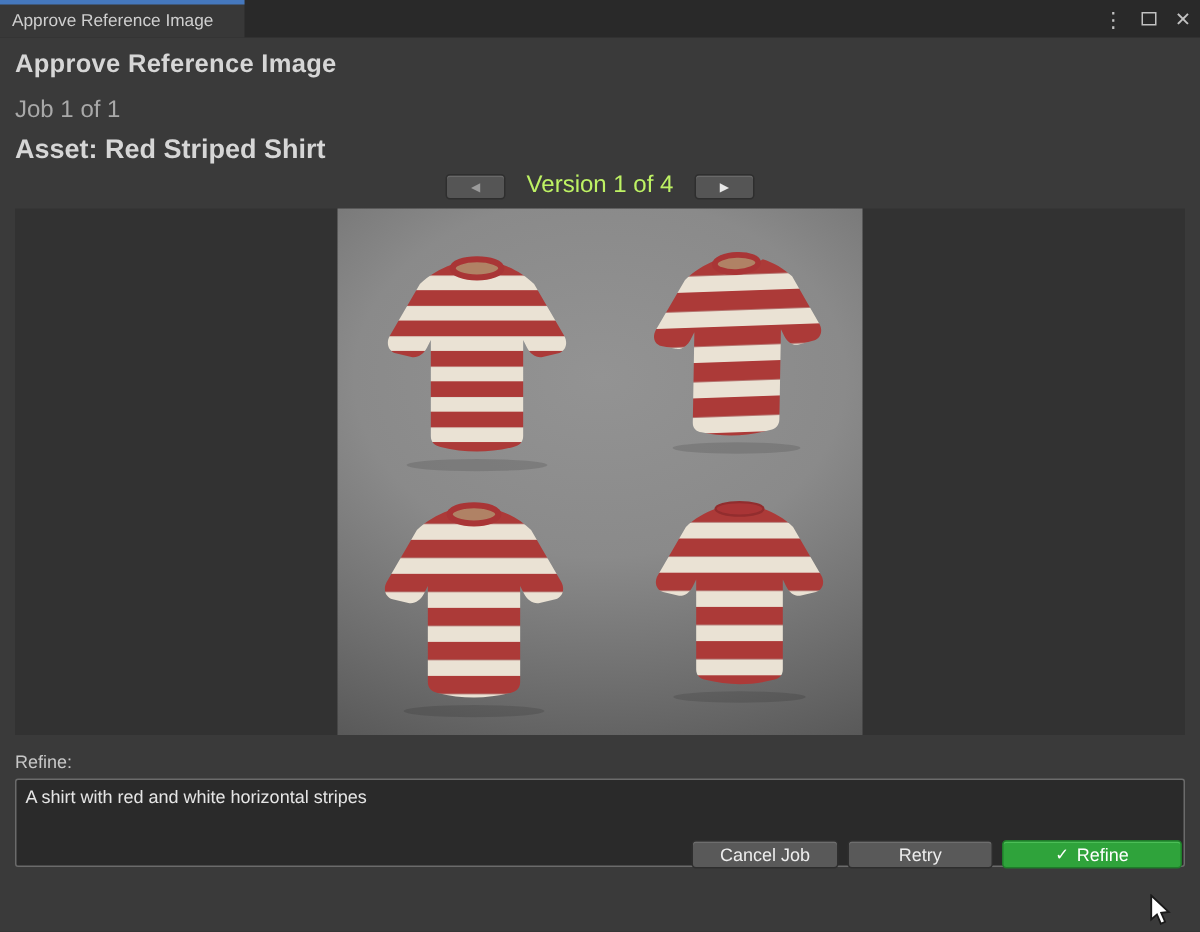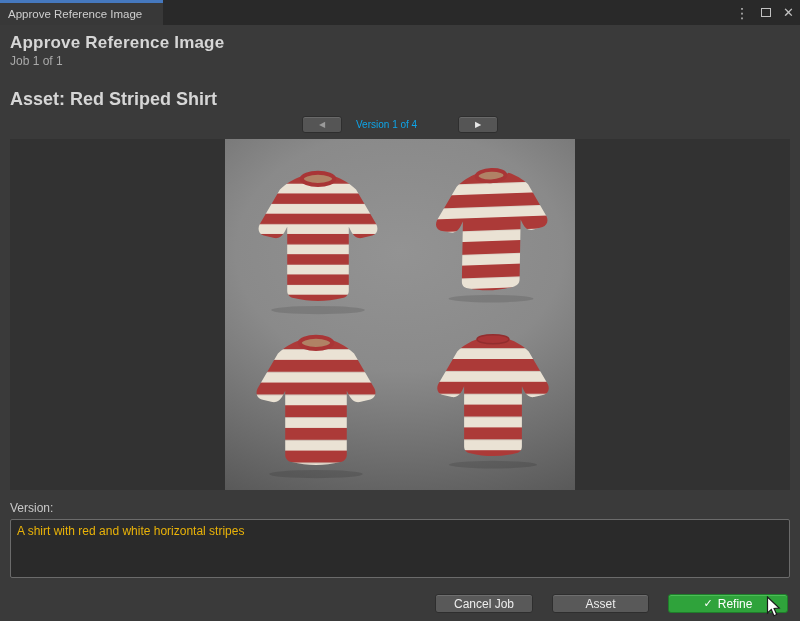--- a/index.html
+++ b/index.html
@@ -33,22 +33,22 @@
   .menu-glyph { font-size: 14px; line-height: 1; }
   .max-glyph { width: 10px; height: 9px; border: 1.5px solid #C2C2C2; display: inline-block; }
   .close-glyph { font-size: 13px; line-height: 1; }
 
   
   .page-title {
     position: absolute; left: 10px; top: 33px;
     font-size: 17px; font-weight: bold; color: #D6D6D6; letter-spacing: 0.2px;
   }
   .job-status {
-    position: absolute; left: 10px; top: 54px;
-    font-size: 12px; color: #A9A9A9;
+    position: absolute; left: 10px; top: 65px;
+    font-size: 16px; color: #A9A9A9;
   }
   .asset-label {
     position: absolute; left: 10px; top: 89px;
     font-size: 18px; font-weight: bold; color: #D6D6D6;
   }
 
   
   .version-row {
     position: absolute; left: 0; top: 114px; width: 800px; height: 20px;
     display: flex; align-items: center; justify-content: center; gap: 14px;
@@ -56,21 +56,21 @@
   .nav-btn {
     width: 40px; height: 17px;
     background: #555555; border: 1px solid #2E2E2E; border-radius: 3px;
     box-shadow: inset 0 1px 0 #696969;
     display: flex; align-items: center; justify-content: center;
     font-size: 8px; cursor: default;
   }
   .nav-btn .arrow-prev { color: #9B9B9B; }
   .nav-btn .arrow-next { color: #E8E8E8; }
   .version-label {
-    font-size: 10px; color: #0ea5e9; min-width: 88px; text-align: left;
+    font-size: 16px; color: #bef264; min-width: 88px; text-align: right;
   }
 
   
   .preview-strip {
     position: absolute; left: 10px; top: 139px; width: 780px; height: 351px;
     background: #323232;
   }
   .preview-image {
     position: absolute; left: 215px; top: 0; width: 350px; height: 351px;
     background: radial-gradient(130% 95% at 50% 32%,
@@ -84,28 +84,28 @@
   .shirt-br { left: 192px; top: 182px; width: 152px; }
 
   
   .refine-label {
     position: absolute; left: 10px; top: 501px;
     font-size: 12px; color: #C8C8C8;
   }
   .refine-input {
     position: absolute; left: 10px; top: 519px; width: 780px; height: 59px;
     background: #2A2A2A; border: 1px solid #6B6B6B; border-radius: 2px;
-    color: #eab308; font-size: 12px; font-family: "Liberation Sans", sans-serif;
+    color: #e5e5e5; font-size: 12px; font-family: "Liberation Sans", sans-serif;
     padding: 4px 6px; resize: none; outline: none; line-height: 1.3;
   }
 
   
   .actions-row {
-    position: absolute; top: 594px; right: 12px; height: 19px;
-    display: flex; gap: 19px;
+    position: absolute; top: 560px; right: 12px; height: 19px;
+    display: flex; gap: 6px;
   }
   .btn {
     height: 19px; border-radius: 3px;
     background: #595959; border: 1px solid #2E2E2E;
     box-shadow: inset 0 1px 0 #6E6E6E;
     color: #EDEDED; font-size: 12px; font-family: "Liberation Sans", sans-serif;
     display: flex; align-items: center; justify-content: center;
     cursor: default; padding: 0;
   }
   .btn-cancel { width: 98px; }
@@ -204,26 +204,26 @@
         </pattern>
       </defs>
       <ellipse cx="100" cy="189" rx="58" ry="5" fill="#000" opacity="0.12"></ellipse>
       <path d="M79 24 C70 27 60 33 53 40 L28 83 C25 89 27 95 33 97 L46 100 C51 101 56 98 59 92 L62 86 L62 165 C62 170 65 173 70 174 C90 179 110 179 130 174 C135 173 138 170 138 165 L138 86 L141 92 C144 98 149 101 154 100 L167 97 C173 95 175 89 172 83 L147 40 C140 33 130 27 121 24 C112 31 88 31 79 24 Z" fill="url(#p4)"></path>
       <ellipse cx="100" cy="24" rx="21" ry="6" fill="#A93536" stroke="#922D2E" stroke-width="2"></ellipse>
     </svg>
 
   </div>
 </div>
 
-<div class="refine-label">Version:</div>
+<div class="refine-label">Refine:</div>
 <textarea class="refine-input" spellcheck="false" style="">A shirt with red and white horizontal stripes</textarea>
 
 <div class="actions-row">
   <button class="btn btn-cancel">Cancel Job</button>
-  <button class="btn btn-retry">Asset</button>
+  <button class="btn btn-retry">Retry</button>
   <button class="btn btn-approve">
     <span class="check">✓</span>
     <span>Refine</span>
   </button>
 </div>
 
 <div class="cursor">
   <svg width="17" height="23" viewBox="0 0 17 23">
     <path d="M1.5 1 L1.5 17 L5.3 13.6 L7.9 19.8 L10.7 18.5 L8.1 12.5 L13.2 12 Z" fill="#FFFFFF" stroke="#1A1A1A" stroke-width="1.2"></path>
   </svg>

